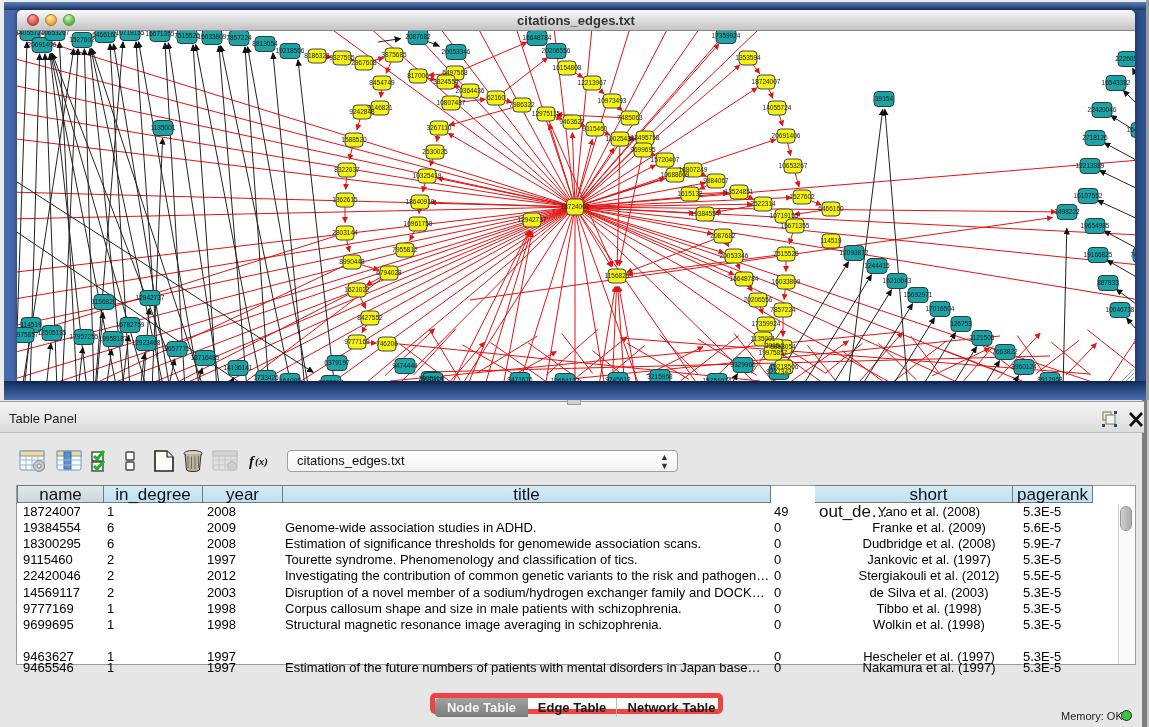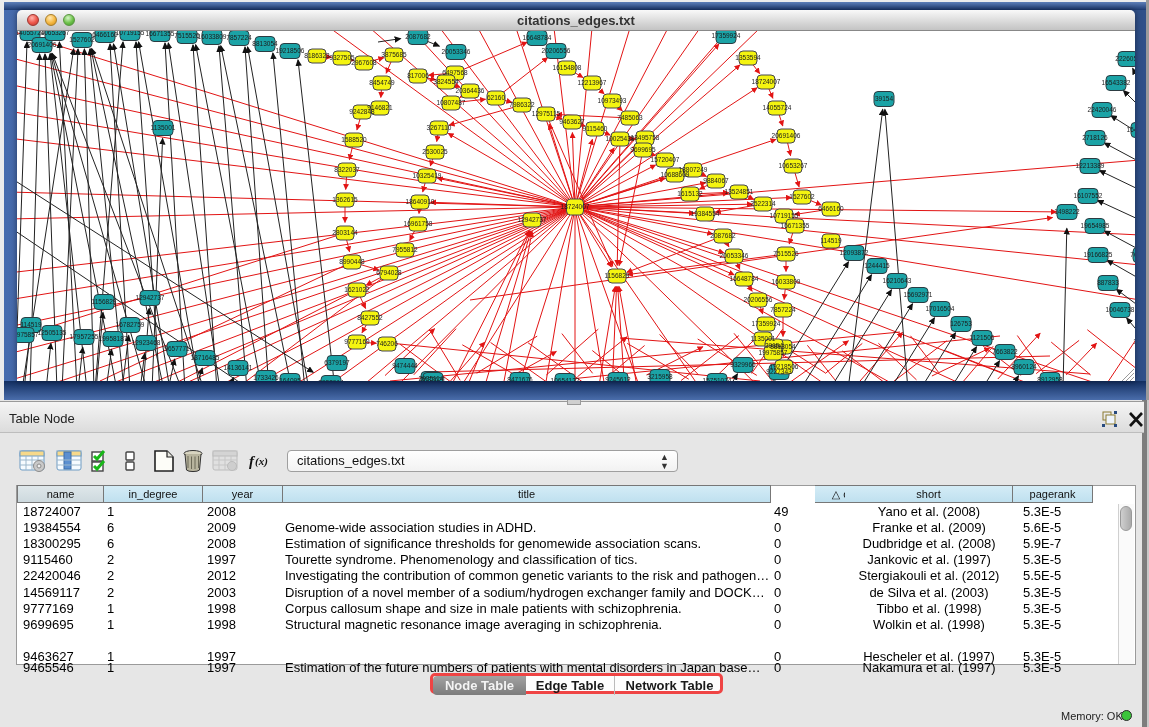--- a/index.html
+++ b/index.html
@@ -16,29 +16,29 @@
 #appedge {left:1142px;top:400px;width:5px;height:327px;background:#7d7d7d}
 #appedge2 {left:1147px;top:400px;width:2px;height:327px;background:#c9c9c9}
 
 #tp {left:0;top:400px;width:1144px;height:327px;background:#e6e6e6}
 #tpbar {left:0;top:401px;width:1144px;height:32px;background:linear-gradient(180deg,#f4f4f4,#dcdcdc);border-top:1px solid #9a9a9a;border-bottom:1px solid #bdbdbd}
 #tpbar .label {position:absolute;left:9px;top:9px;font-size:13px;color:#222}
 #combo {left:287px;top:450px;width:391px;height:22px;background:linear-gradient(180deg,#fff,#f2f2f2);border:1px solid #9f9f9f;border-radius:4px;font-size:13px;color:#111;line-height:20px;padding-left:9px}
 #combo .arr {position:absolute;right:8px;top:2px;font-size:9px;color:#333;line-height:9px}
 
 #tbl {left:16px;top:485px;width:1120px;height:180px;background:#fff;border:1px solid #9a9a9a}
-.th {position:absolute;top:485px;height:18px;background:linear-gradient(180deg,#d4ecf6,#bfe0ef);border:1px solid #777;border-left:none;font-size:11px;color:#111;text-align:center;line-height:17px}
+.th {position:absolute;top:485px;height:18px;background:linear-gradient(180deg,#d4ecf6,#bfe0ef);border:1px solid #777;border-left:none;font-size:17px;color:#111;text-align:center;line-height:17px}
 .tr {position:absolute;left:17px;width:1100px;height:16px;font-size:13px;color:#000;white-space:nowrap}
 .tr span {position:absolute;top:0;line-height:16px}
 .c0 {left:6px} .c1 {left:90px} .c2 {left:190px} .c3 {left:268px;width:486px;overflow:hidden} .c4 {left:757px}
 .c5 {left:828px;width:168px;text-align:center} .c6 {left:1006px}
 #sb {left:1118px;top:504px;width:16px;height:160px;background:#fafafa;border-left:1px solid #d0d0d0}
 #sbthumb {left:1120px;top:506px;width:12px;height:25px;border-radius:6px;background:linear-gradient(90deg,#cfcfcf,#ababab);border:1px solid #999}
 
-#tabs {left:430px;top:673px;width:293px;height:21px;border:3px solid #ef4444;border-radius:5px;background:#fdfdfd;font-size:13px;font-weight:bold}
+#tabs {left:430px;top:693px;width:293px;height:21px;border:5px solid #ef4444;border-radius:5px;background:#fdfdfd;font-size:13px;font-weight:bold}
 #tabs .seg {position:absolute;top:0;height:19px;line-height:19px;text-align:center}
 #seg1 {left:0;width:93px;background:linear-gradient(180deg,#a2a2a2,#7c7c7c);color:#f4f4f4;border-radius:4px 0 0 4px}
 #seg2 {left:93px;width:89px;color:#1a1a1a;border-right:1px solid #bbb}
 #seg3 {left:182px;width:109px;color:#1a1a1a}
 #mem {left:1061px;top:710px;font-size:11px;color:#222}
 #memdot {left:1121px;top:710px;width:11px;height:11px;border-radius:50%;background:#3bc43b;border:1.5px solid #2a2a2a}
 </style></head>
 <body>
 <div id="stage">
 <div class="abs" id="frame">
@@ -640,21 +640,21 @@
 <line x1="1122" y1="381" x2="1134" y2="369"></line>
 <line x1="1126" y1="381" x2="1134" y2="373"></line>
 <line x1="1130" y1="381" x2="1134" y2="377"></line>
 </g>
 </svg>
 <div class="abs" id="rightstrip"></div>
 <div class="abs" id="tp"></div>
 <div class="abs" id="appedge"></div>
 <div class="abs" id="appedge2"></div>
 <div class="abs" id="tpbar">
-      <div class="label">Table Node</div>
+      <div class="label">Table Panel</div>
     </div>
 <div class="abs" style="left:567px;top:400px;width:14px;height:5px;background:#cfcfcf;border:1px solid #9a9a9a;border-top:none"></div>
 <svg class="abs" width="44" height="18" style="left:1102px;top:411px" viewBox="0 0 44 18">
  <rect x="1" y="1" width="8" height="8" fill="none" stroke="#8a7a30"></rect>
       <rect x="4" y="4" width="9" height="9" fill="#eef4fb" stroke="#8a7a30"></rect>
  <rect x="12" y="0" width="3" height="3" fill="#274a7e"></rect>
       <rect x="0" y="13" width="3" height="3" fill="#274a7e"></rect>
       <rect x="12" y="13" width="3" height="3" fill="#274a7e"></rect>
  <path d="M28 2 L40 15 M40 2 L28 15" stroke="#111" stroke-width="2.6"></path>
 </svg>

